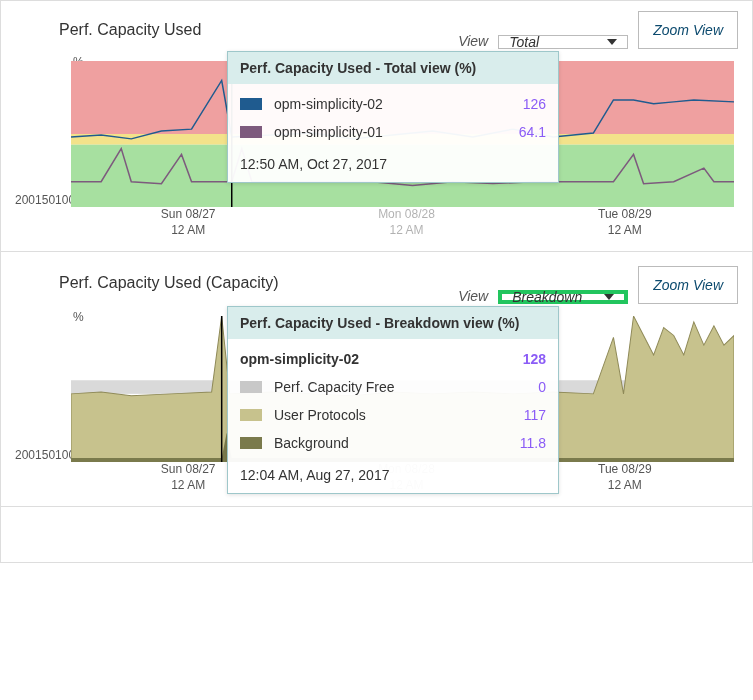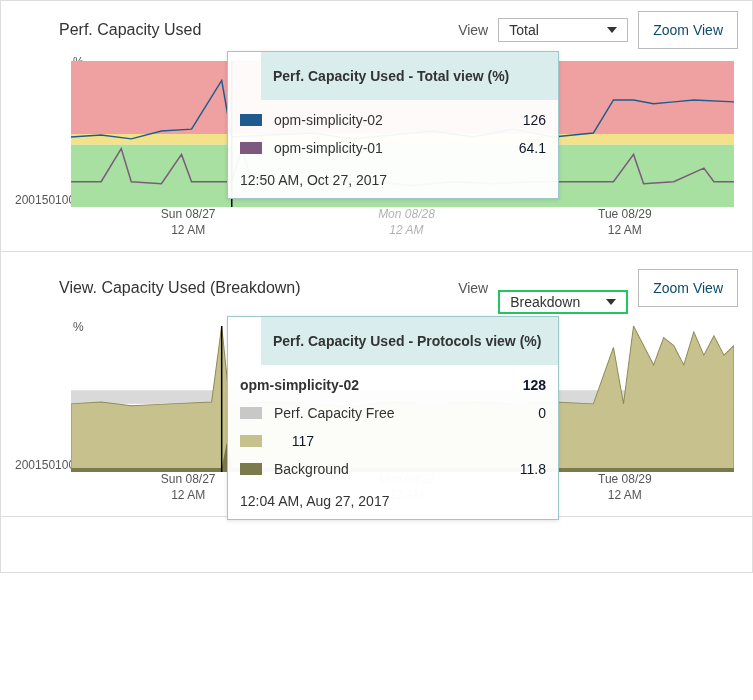--- a/index.html
+++ b/index.html
@@ -25,38 +25,39 @@
     margin-bottom: 8px;
   }
   .panel-title {
     font-size: 16px;
     color: #333;
     font-weight: 400;
     margin-left: 44px;
   }
   .controls {
     display: flex;
-    align-items: center;
+    align-items: flex-end;
     gap: 10px;
+    font-style: italic;
   }
   .view-label { color: #555; font-size: 14px; }
   .select {
     display: flex;
     align-items: center;
     justify-content: space-between;
     border: 1px solid #bbb;
-    height: 24px;
+    height: 14px;
     padding: 0 10px;
     min-width: 130px;
     background: #fff;
     cursor: pointer;
     font-size: 14px;
     color: #333;
   }
-  .select.active { border: 2px solid #22c55e; margin-top: 28px; }
+  .select.active { border: 4px solid #22c55e; margin-top: 28px; }
   .caret {
     width: 0; height: 0;
     border-left: 5px solid transparent;
     border-right: 5px solid transparent;
     border-top: 6px solid #333;
     margin-left: 10px;
   }
   .btn {
     border: 1px solid #bbb;
     height: 28px;
@@ -112,44 +113,43 @@
     background: rgba(255,255,255,0.95);
     border: 1px solid #9ec7ca;
     box-shadow: 0 1px 4px rgba(0,0,0,0.12);
     font-size: 14px;
     color: #333;
     z-index: 10;
     width: 332px;
   }
   .tooltip-head {
     background: #d9edec;
-    padding: 16px 12px;
+    padding: 8px 12px;
     font-weight: 600;
     font-size: 14px;
     color: #333;
-    margin-left: 33px;
   }
   .tooltip-body {
     padding: 6px 12px 10px 12px;
   }
   .trow {
     display: flex;
     align-items: center;
     padding: 6px 0;
     gap: 12px;
   }
   .swatch {
     width: 22px; height: 12px;
     flex-shrink: 0;
   }
   .tlabel { flex: 1; color: #333; }
-  .tval { color: #0f172a; min-width: 40px; text-align: right; }
+  .tval { color: #8b5cf6; min-width: 40px; text-align: right; }
   .ttime { color: #333; padding-top: 10px; }
   .tbold { font-weight: 700; }
-  .faded-mid { opacity: 0.45; font-style: italic; }
+  .faded-mid { opacity: 0.45; }
   
   .c-blue   { background:#1f5b8f; }
   .c-purple { background:#7d5a7d; }
   .c-gray   { background:#c8c8c8; }
   .c-khaki  { background:#c7c28d; }
   .c-olive  { background:#7a7a4c; }
 </style>
 </head>
 <body>
 
@@ -220,21 +220,21 @@
           <span class="tval">64.1</span>
         </div>
         <div class="ttime">12:50 AM, Oct 27, 2017</div>
       </div>
     </div>
   </div>
 </div>
 
 <div class="panel">
   <div class="panel-head">
-    <div class="panel-title">View. Capacity Used (Breakdown)</div>
+    <div class="panel-title">Perf. Capacity Used (Capacity)</div>
     <div class="controls">
       <span class="view-label">View</span>
       <div class="select active">
         <span>Breakdown</span>
         <span class="caret"></span>
       </div>
       <div class="btn">
         <span>Zoom View</span>
       </div>
     </div>
@@ -270,33 +270,34 @@
         <div>Mon 08/28</div>
         <div>12 AM</div>
       </div>
       <div class="xlabel">
         <div>Tue 08/29</div>
         <div>12 AM</div>
       </div>
     </div>
 
     <div class="tooltip" style="left:212px; top:-6px;">
-      <div class="tooltip-head">Perf. Capacity Used - Protocols view (%)</div>
+      <div class="tooltip-head">Perf. Capacity Used - Breakdown view (%)</div>
       <div class="tooltip-body">
         <div class="trow">
           <span class="tlabel tbold">opm-simplicity-02</span>
           <span class="tval tbold">128</span>
         </div>
         <div class="trow">
           <span class="swatch c-gray"></span>
           <span class="tlabel">Perf. Capacity Free</span>
           <span class="tval">0</span>
         </div>
         <div class="trow">
           <span class="swatch c-khaki"></span>
+          <span class="tlabel">User Protocols</span>
           <span class="tval">117</span>
         </div>
         <div class="trow">
           <span class="swatch c-olive"></span>
           <span class="tlabel">Background</span>
           <span class="tval">11.8</span>
         </div>
         <div class="ttime">12:04 AM, Aug 27, 2017</div>
       </div>
     </div>

